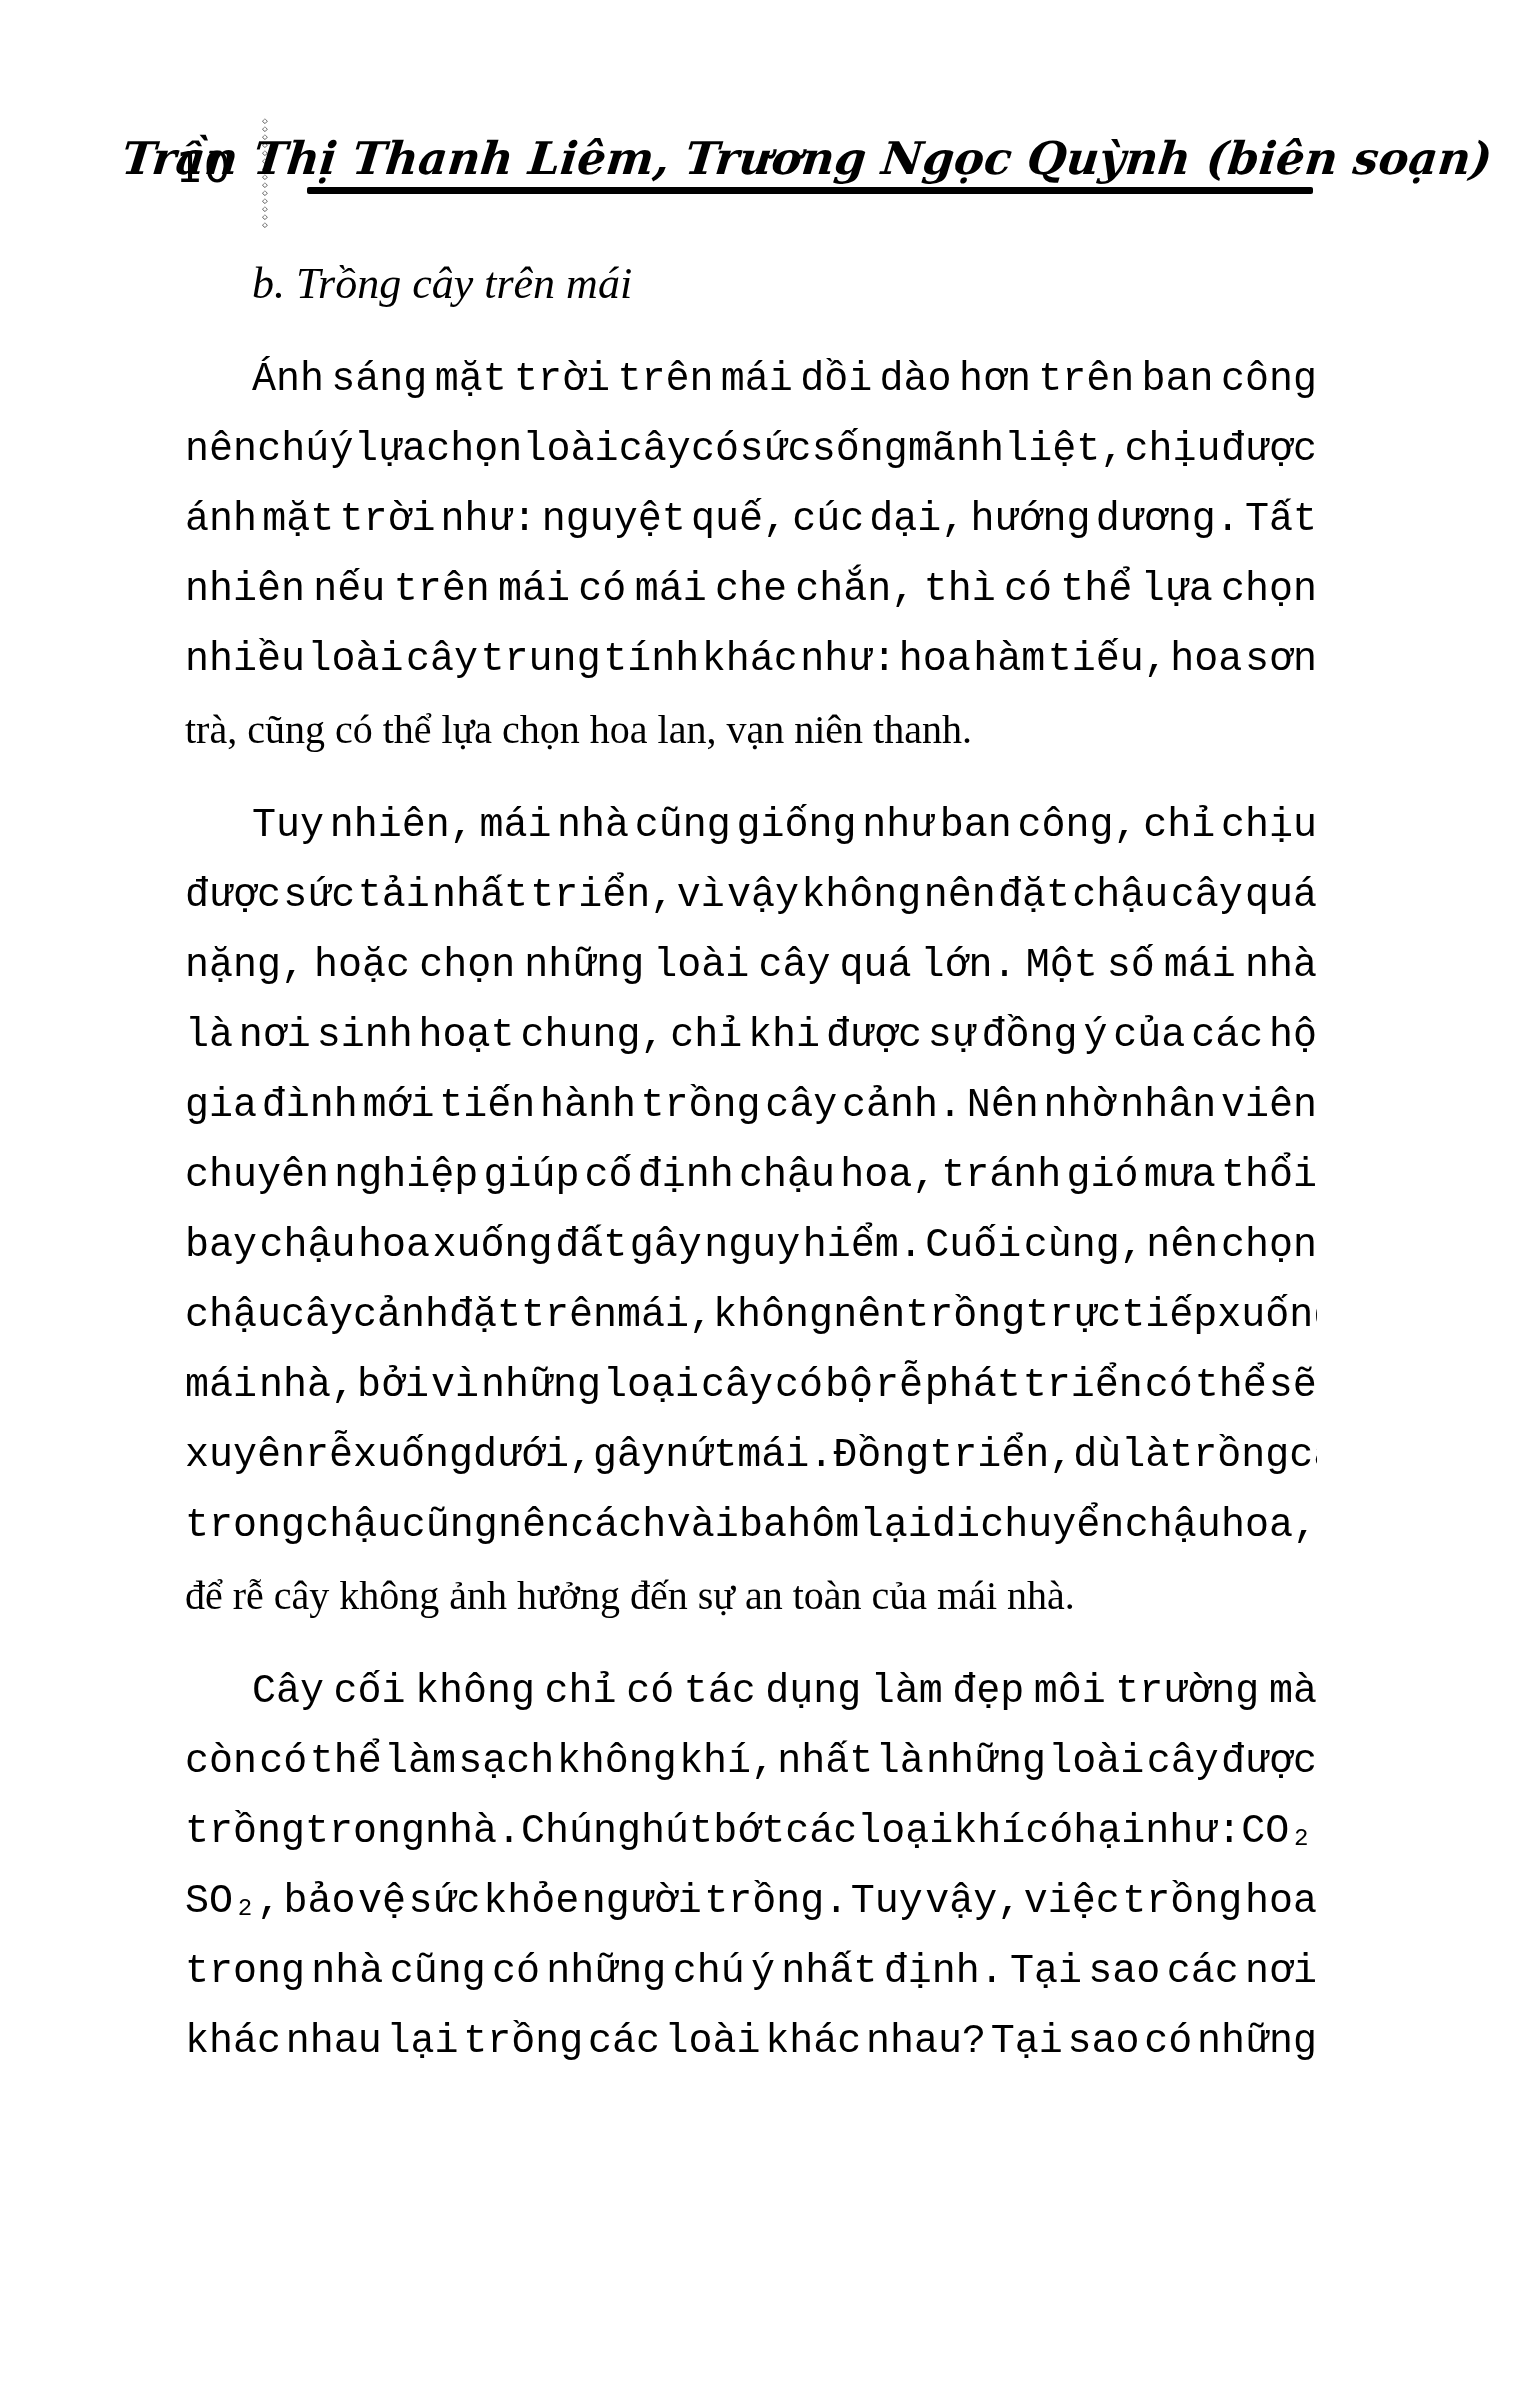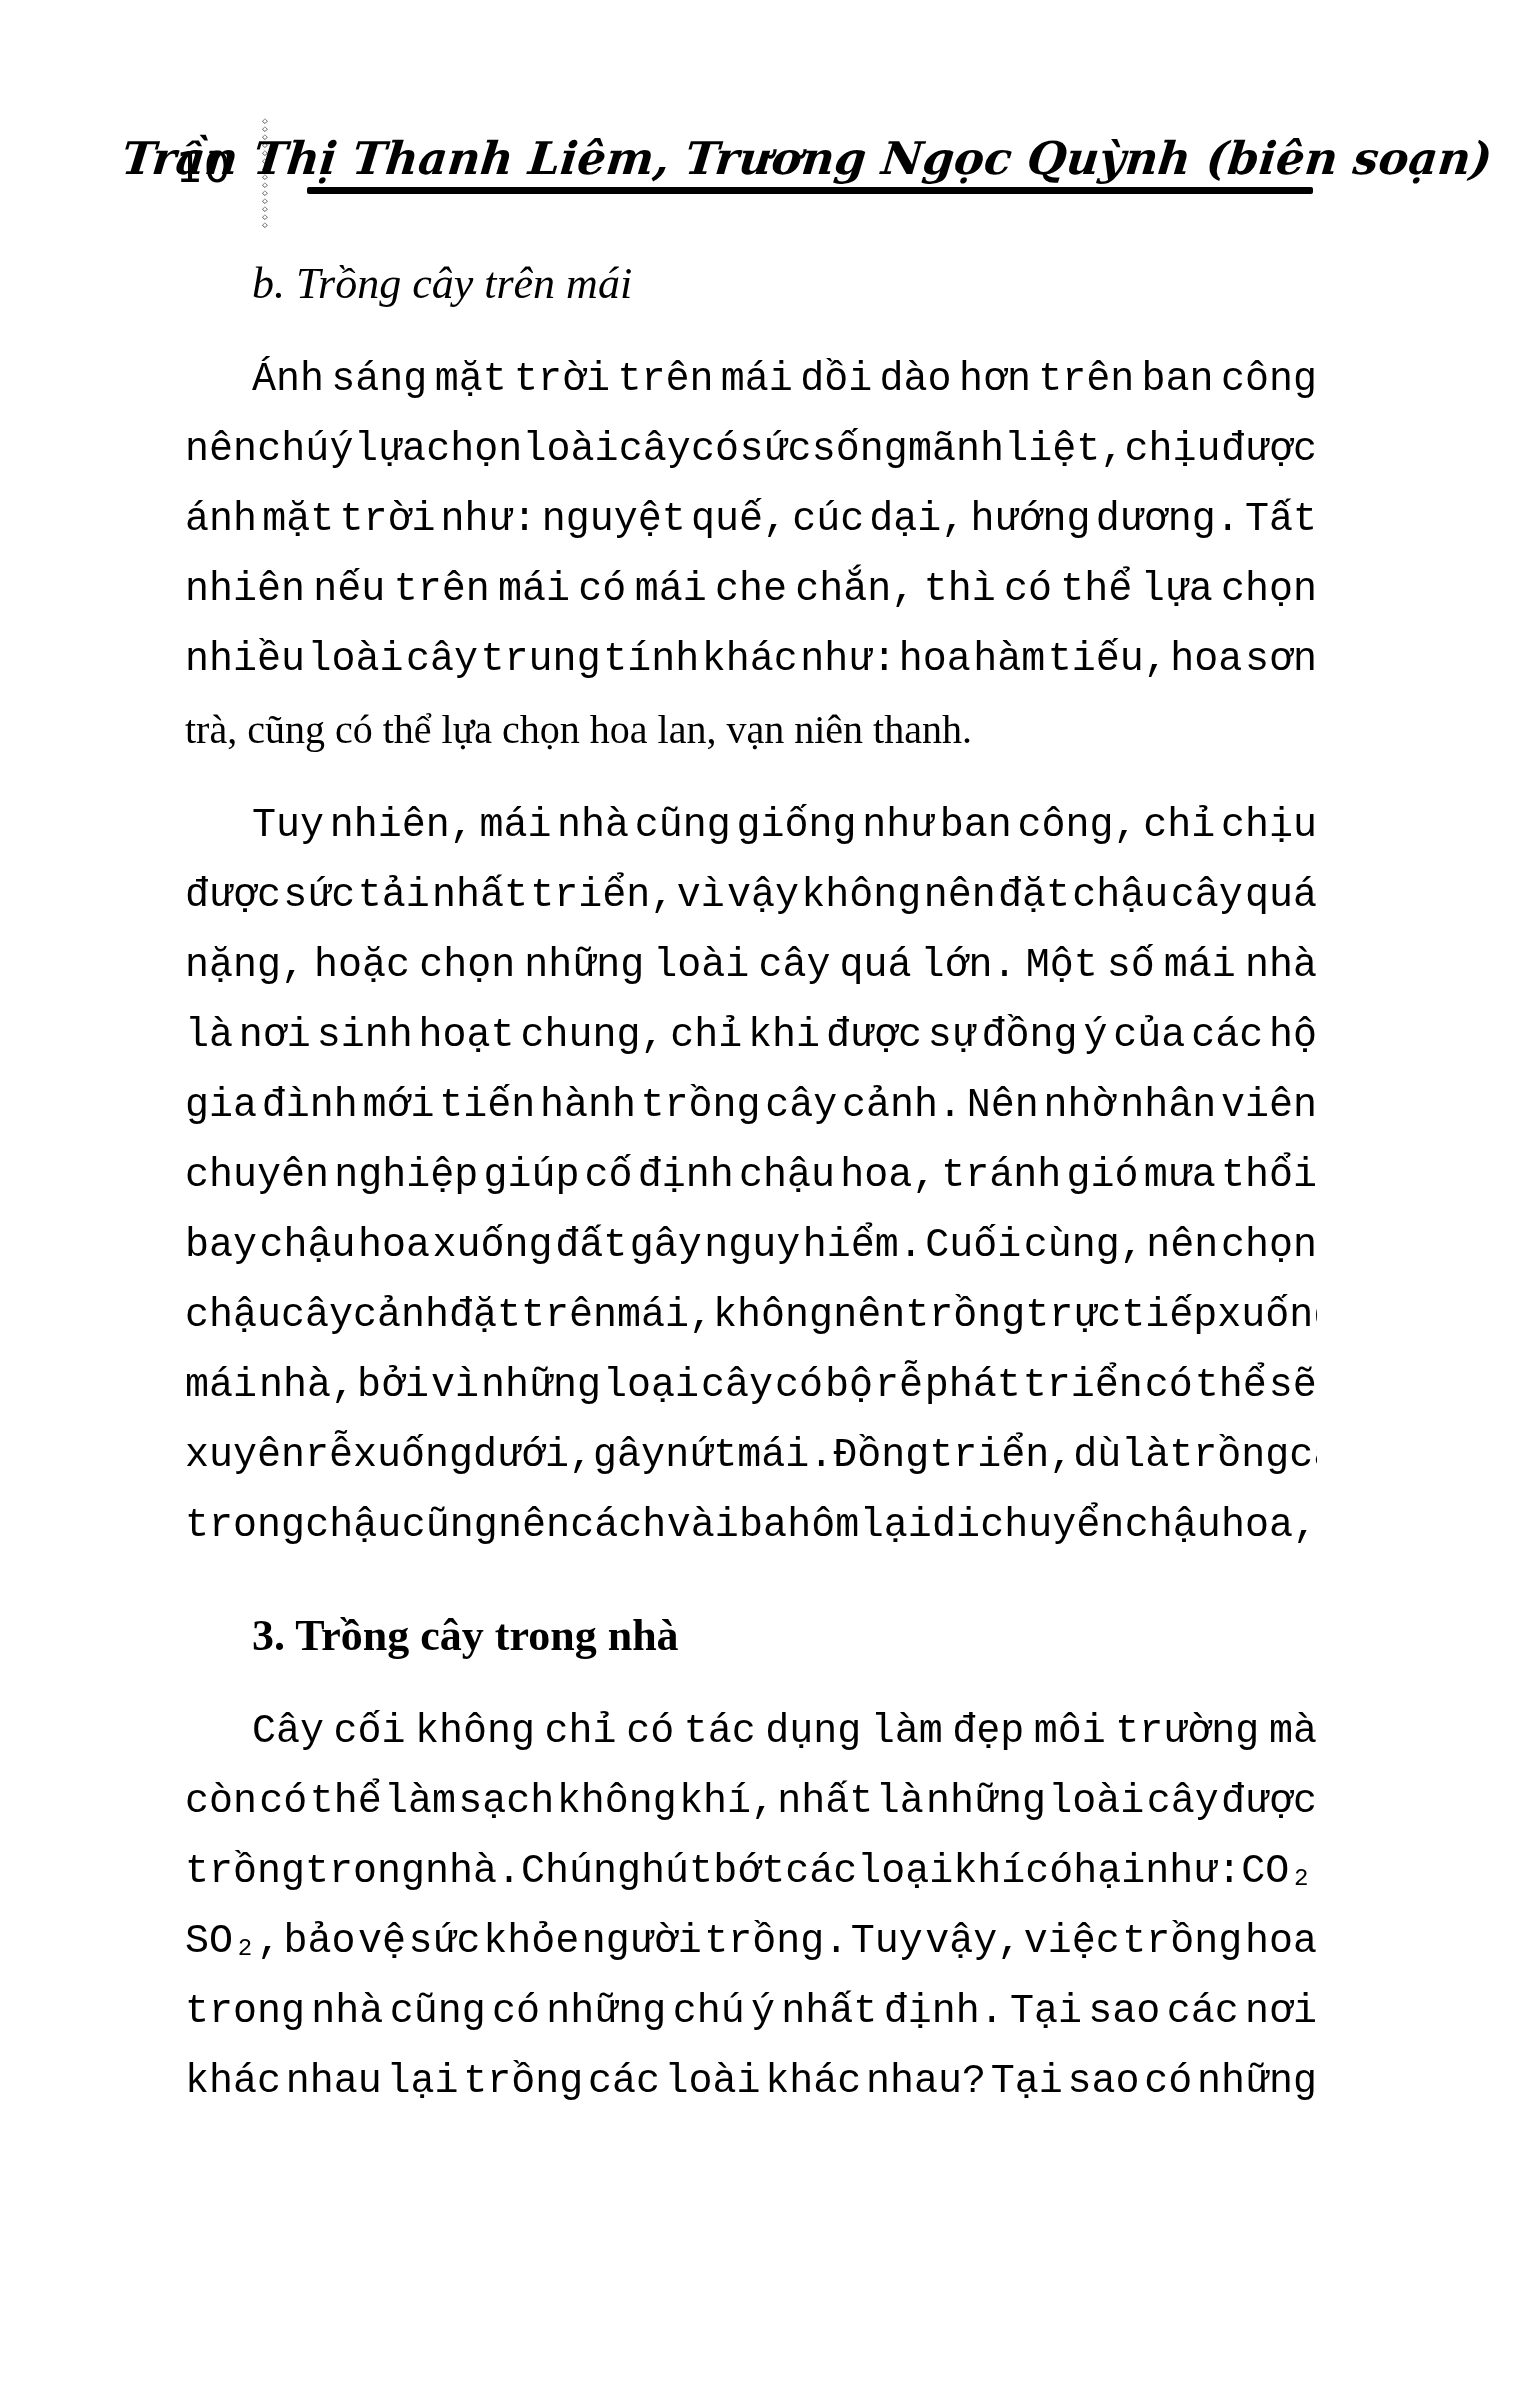--- a/index.html
+++ b/index.html
@@ -310,22 +310,22 @@
           <span class="w">cách</span>
           <span class="w">vài</span>
           <span class="w">ba</span>
           <span class="w">hôm</span>
           <span class="w">lại</span>
           <span class="w">di</span>
           <span class="w">chuyển</span>
           <span class="w">chậu</span>
           <span class="w">hoa,</span>
         </div>
+        <div class="line">để rễ cây không ảnh hưởng đến sự an toàn của mái nhà.</div>
       </div>
-      <div class="heading bold heading-3">3. Trồng cây trong nhà</div>
       <div class="paragraph">
         <div class="line justified first">
           <span class="w">Cây</span>
           <span class="w">cối</span>
           <span class="w">không</span>
           <span class="w">chỉ</span>
           <span class="w">có</span>
           <span class="w">tác</span>
           <span class="w">dụng</span>
           <span class="w">làm</span>

